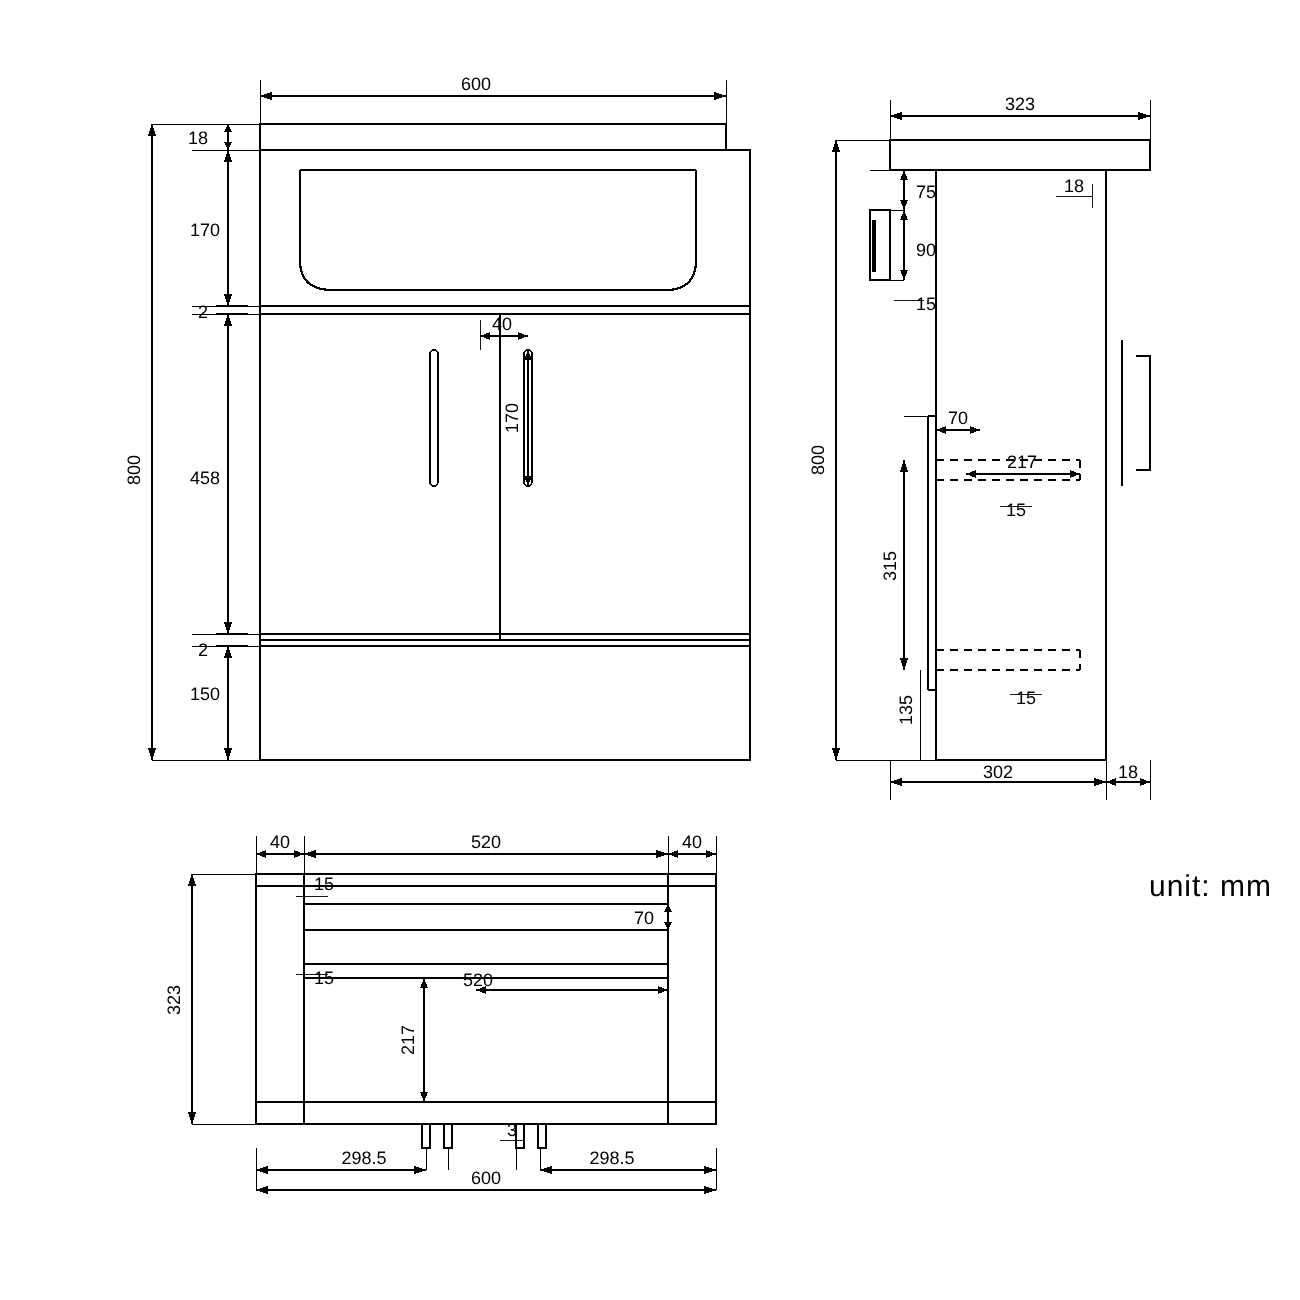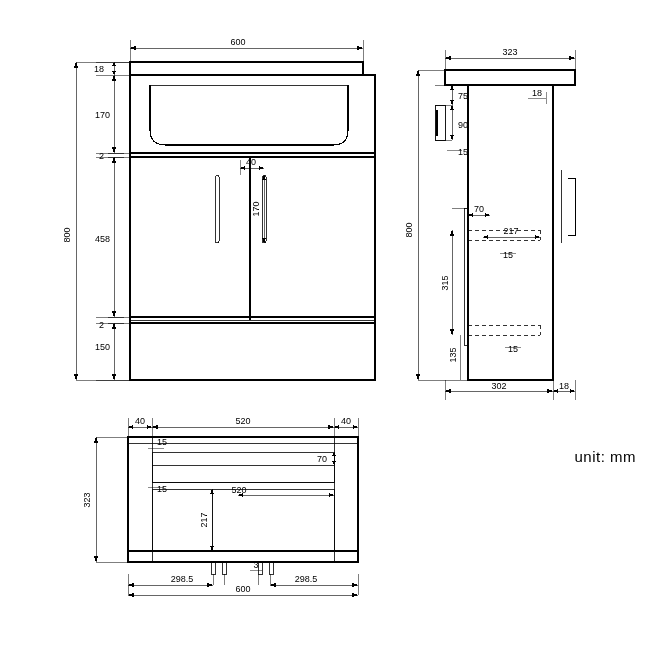--- a/index.html
+++ b/index.html
@@ -12,21 +12,21 @@
   }
   #sheet{position:relative;width:650px;height:480px;text-decoration:underline;}
   svg{display:block;}
   .dimtext{
     font-family:"Liberation Sans", sans-serif;
     font-size:9px;
     fill:#000;
   }
   .unit{
     position:absolute;
-    right:14px;bottom:15px;
+    right:14px;bottom:28px;
     font-size:15px;
     letter-spacing:0.5px;
   }
 </style>
 </head>
 <body>
 
 <div id="sheet">
 
 <svg width="650" height="650" viewBox="0 0 650 650">

